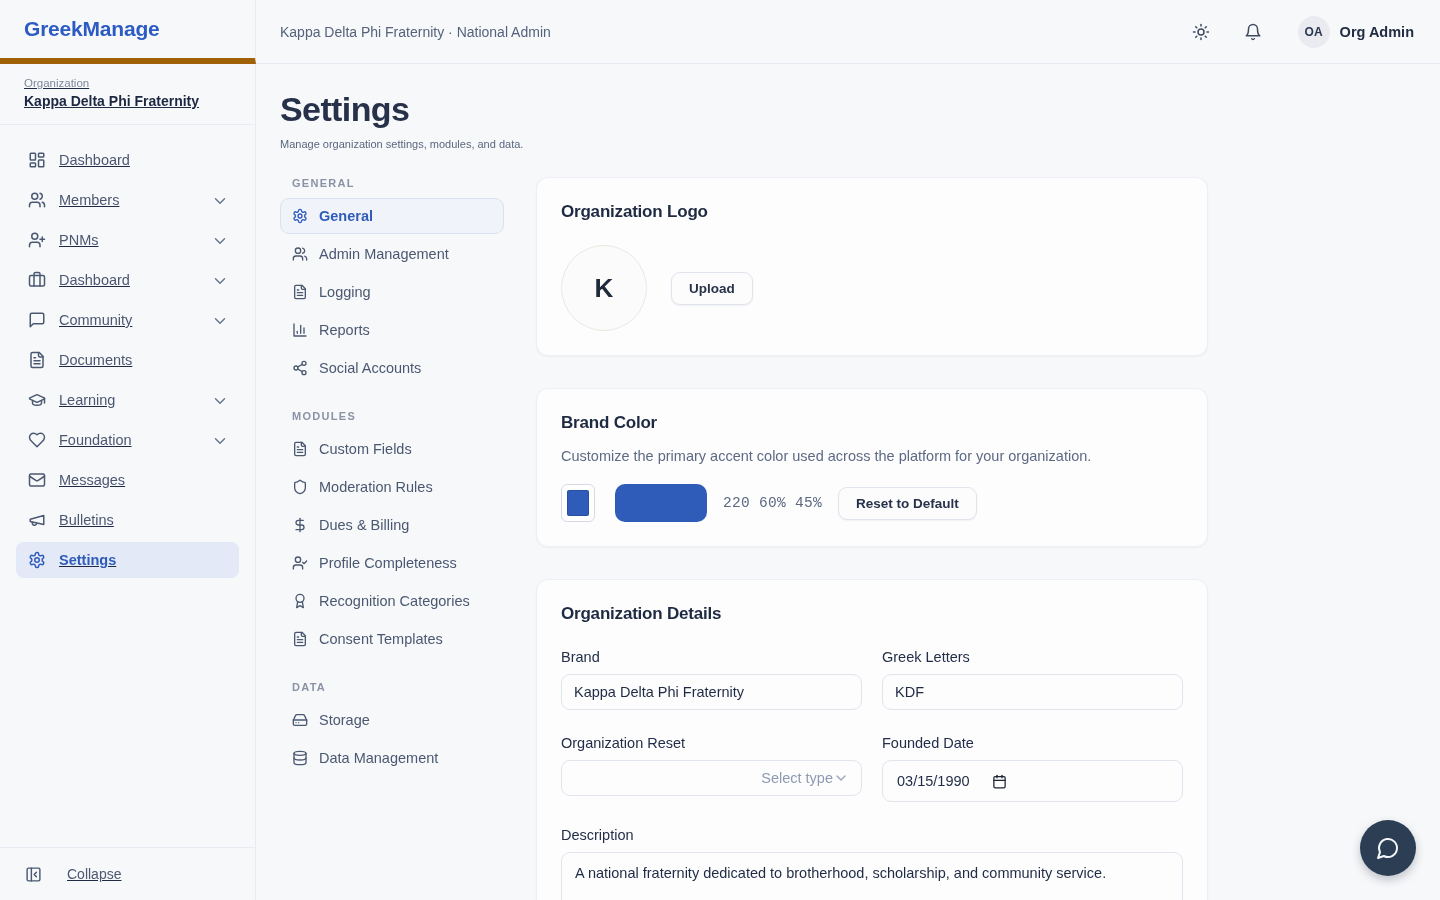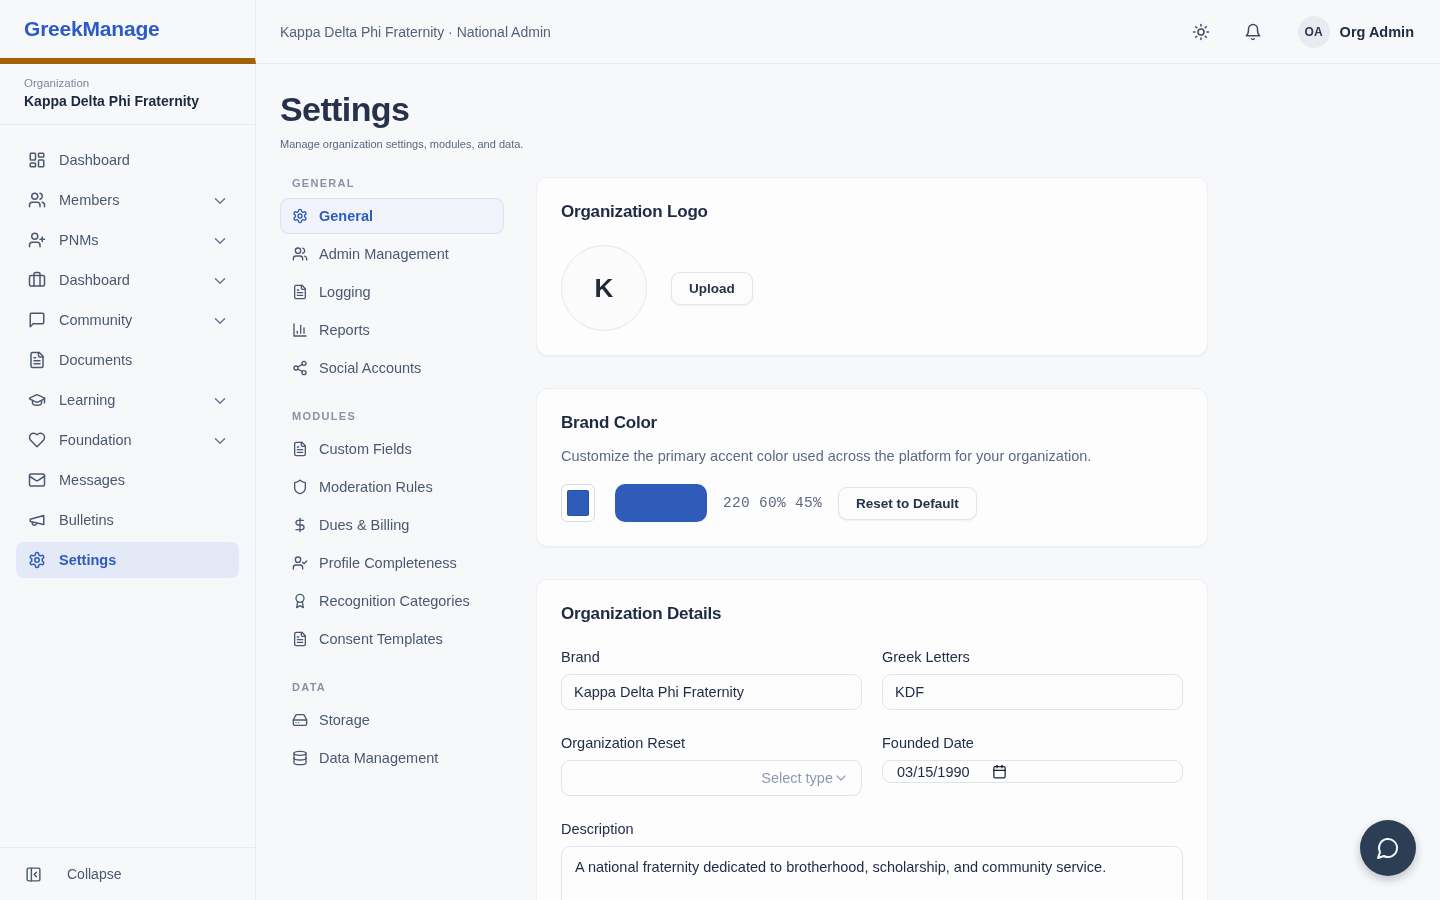--- a/index.html
+++ b/index.html
@@ -18,21 +18,21 @@
   .breadcrumb { font-size:14px; color:#55627c; }
   .header-right { display:flex; align-items:center; }
   .icon-btn { width:38px; height:38px; display:flex; align-items:center; justify-content:center; border-radius:8px; color:#3e4a63; cursor:pointer; background:transparent; border:none; }
   .icon-btn + .icon-btn { margin-left:14px; }
   .icon-btn svg { width:18px; height:18px; }
   .user-chip { display:flex; align-items:center; gap:10px; margin-left:26px; cursor:pointer; }
   .avatar-sm { width:32px; height:32px; border-radius:50%; background:#e9ebf0; display:flex; align-items:center; justify-content:center; font-size:12px; font-weight:600; color:#2b3650; }
   .user-name { font-size:14.5px; font-weight:600; color:#222d44; }
 
   
-  .sidebar { border-right:1px solid #e8ebf1; display:flex; flex-direction:column; background:#f7f8fa; overflow:hidden; }
+  .sidebar { border-right:1px solid #e8ebf1; display:flex; flex-direction:column; background:#f7f8fa; overflow:hidden;text-decoration:underline; }
   .org-box { padding:13px 24px 15px; border-bottom:1px solid #e8ebf1; }
   .org-label { font-size:11.5px; color:#7d879c; margin-bottom:4px; }
   .org-name { font-size:14px; font-weight:700; color:#1c2742; }
   .nav { padding:17px 16px; flex:1; }
   .nav-item { display:flex; align-items:center; gap:13px; height:36px; padding:0 12px; border-radius:8px; color:#4b5871; font-size:14.5px; margin-bottom:4px; cursor:pointer; }
   .nav-item svg { width:18px; height:18px; flex-shrink:0; }
   .nav-item .chev { margin-left:auto; width:16px; height:16px; color:#697690; }
   .nav-item.active { background:#e3e9f7; color:#2e5cb8; font-weight:700; }
   .sidebar-footer { border-top:1px solid #e8ebf1; padding:0 25px; height:53px; display:flex; align-items:center; gap:25px; color:#4b5871; font-size:14px; cursor:pointer; }
   .sidebar-footer svg { width:17px; height:17px; }
@@ -69,21 +69,21 @@
   .color-row .btn { margin-left:16px; }
 
   .form-grid { display:grid; grid-template-columns:1fr 1fr; column-gap:20px; row-gap:25px; margin-top:25px; }
   .field { display:flex; flex-direction:column; }
   .field.full { grid-column:1 / -1; }
   .field-label { font-size:14.5px; font-weight:500; color:#232e48; margin-bottom:9px; }
   .input { width:100%; height:36px; border:1px solid #e0e4ec; border-radius:9px; background:#fdfdfe; padding:0 12px; font-family:inherit; font-size:14.5px; color:#1f2a44; outline:none; }
   .fake-select { display:flex; align-items:center; justify-content:flex-end; height:36px; border:1px solid #e0e4ec; border-radius:9px; background:#fdfdfe; padding:0 12px; cursor:pointer; }
   .placeholder-text { font-size:14.5px; color:#8d99b0; }
   .fake-select svg { width:16px; height:16px; color:#9aa5ba; }
-  .fake-date { display:flex; align-items:center; height:23px; border:1px solid #e0e4ec; border-radius:9px; background:#fdfdfe; padding:0 14px; cursor:text; }
+  .fake-date { display:flex; align-items:center; height:42px; border:1px solid #e0e4ec; border-radius:9px; background:#fdfdfe; padding:0 14px; cursor:text; }
   .date-text { font-size:14.5px; color:#1f2a44; }
   .fake-date svg { width:15px; height:15px; color:#1a2233; margin-left:22px; cursor:pointer; }
   .textarea { width:100%; height:96px; border:1px solid #e0e4ec; border-radius:9px; background:#fdfdfe; padding:10px 13px; font-family:inherit; font-size:14.5px; color:#1f2a44; resize:none; outline:none; line-height:1.45; }
 
   
   .fab { position:fixed; left:1360px; top:820px; width:56px; height:56px; border-radius:50%; background:#2c3e53; border:none; display:flex; align-items:center; justify-content:center; color:#f4f6f9; cursor:pointer; box-shadow:0 4px 10px rgba(20,30,50,0.25); }
   .fab svg { width:24px; height:24px; }
 
   svg { display:block; }
 </style>

